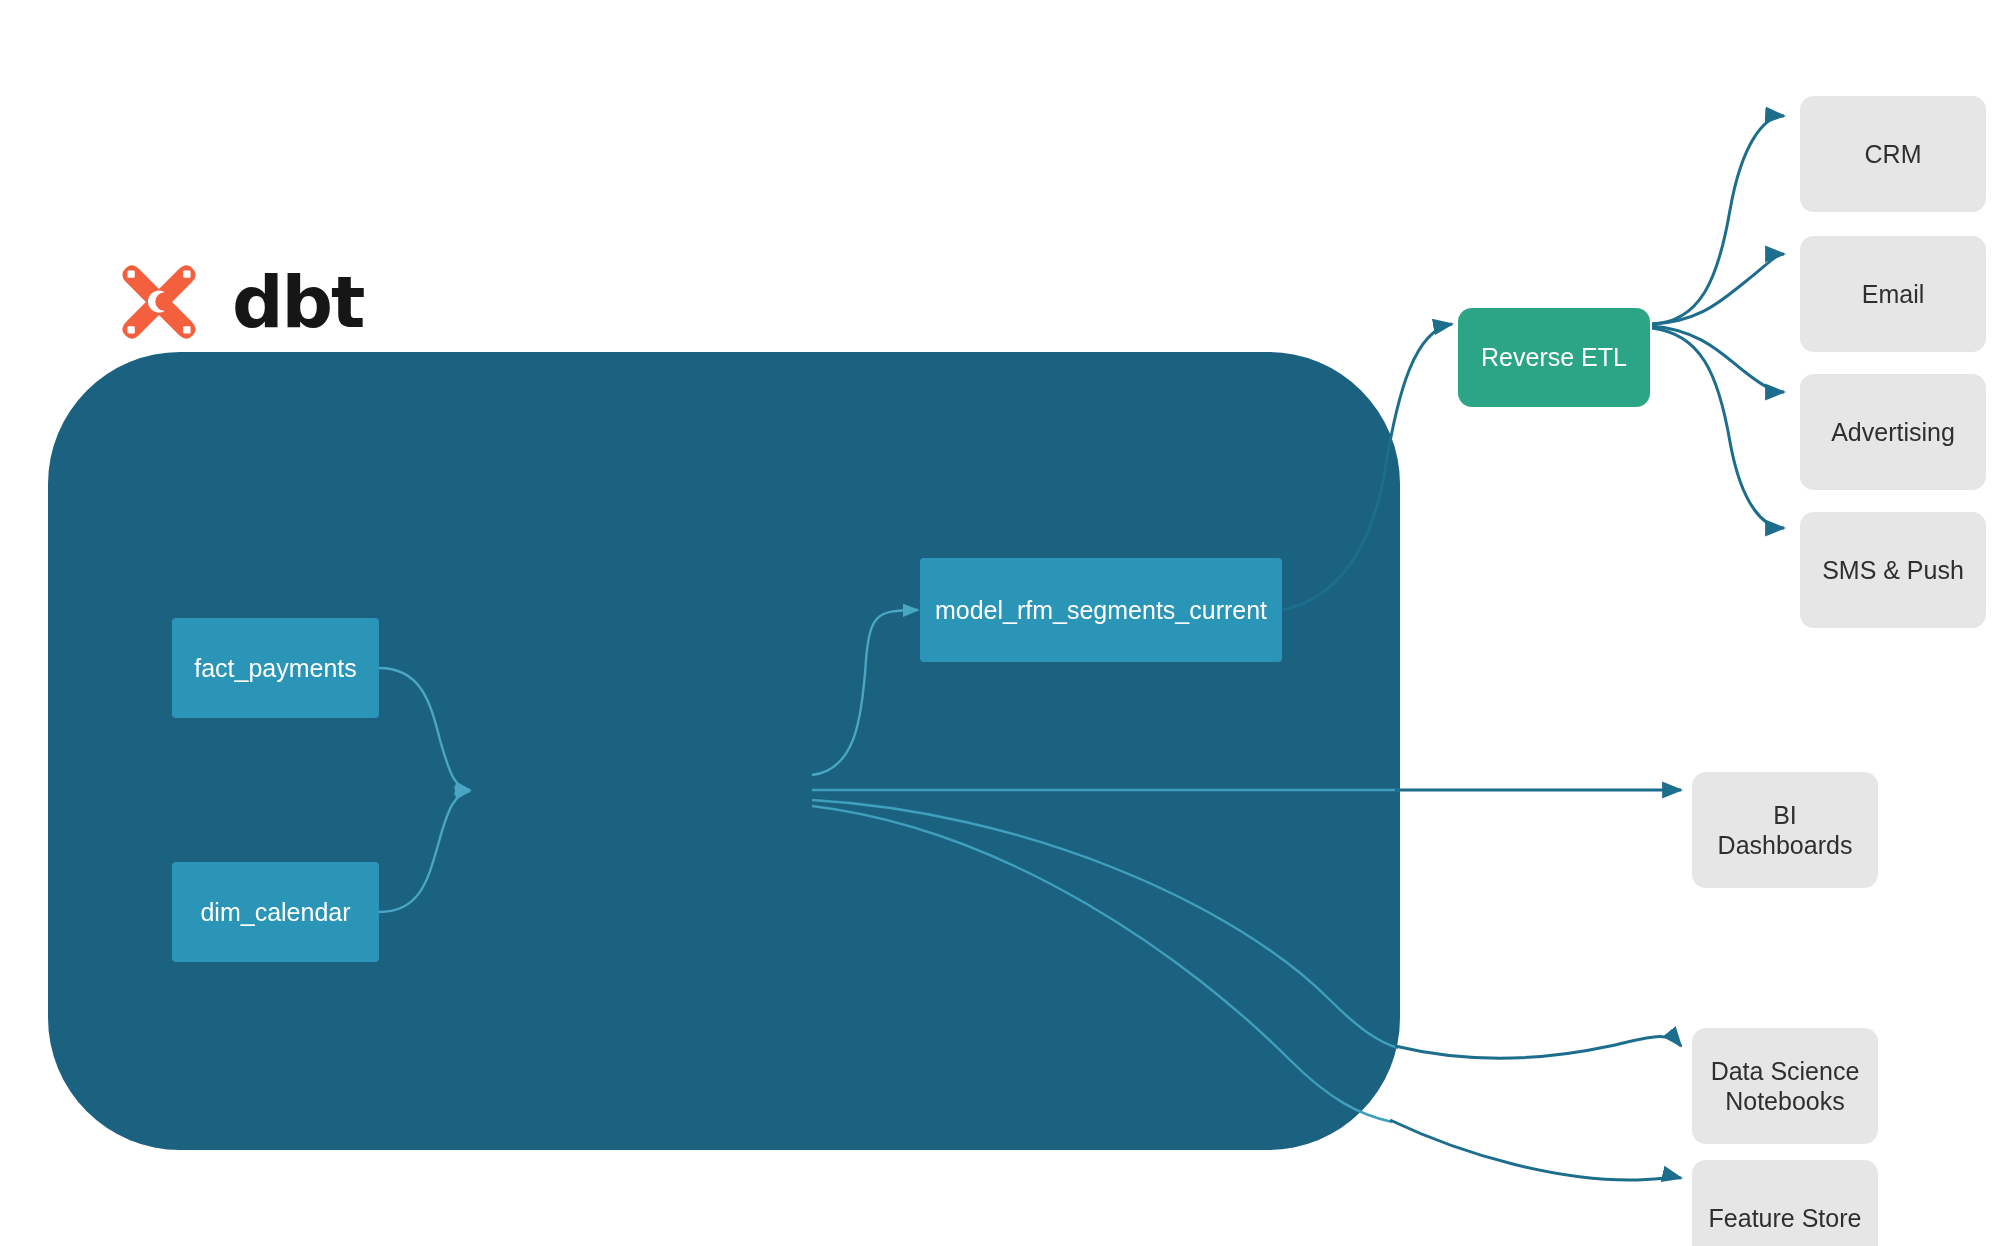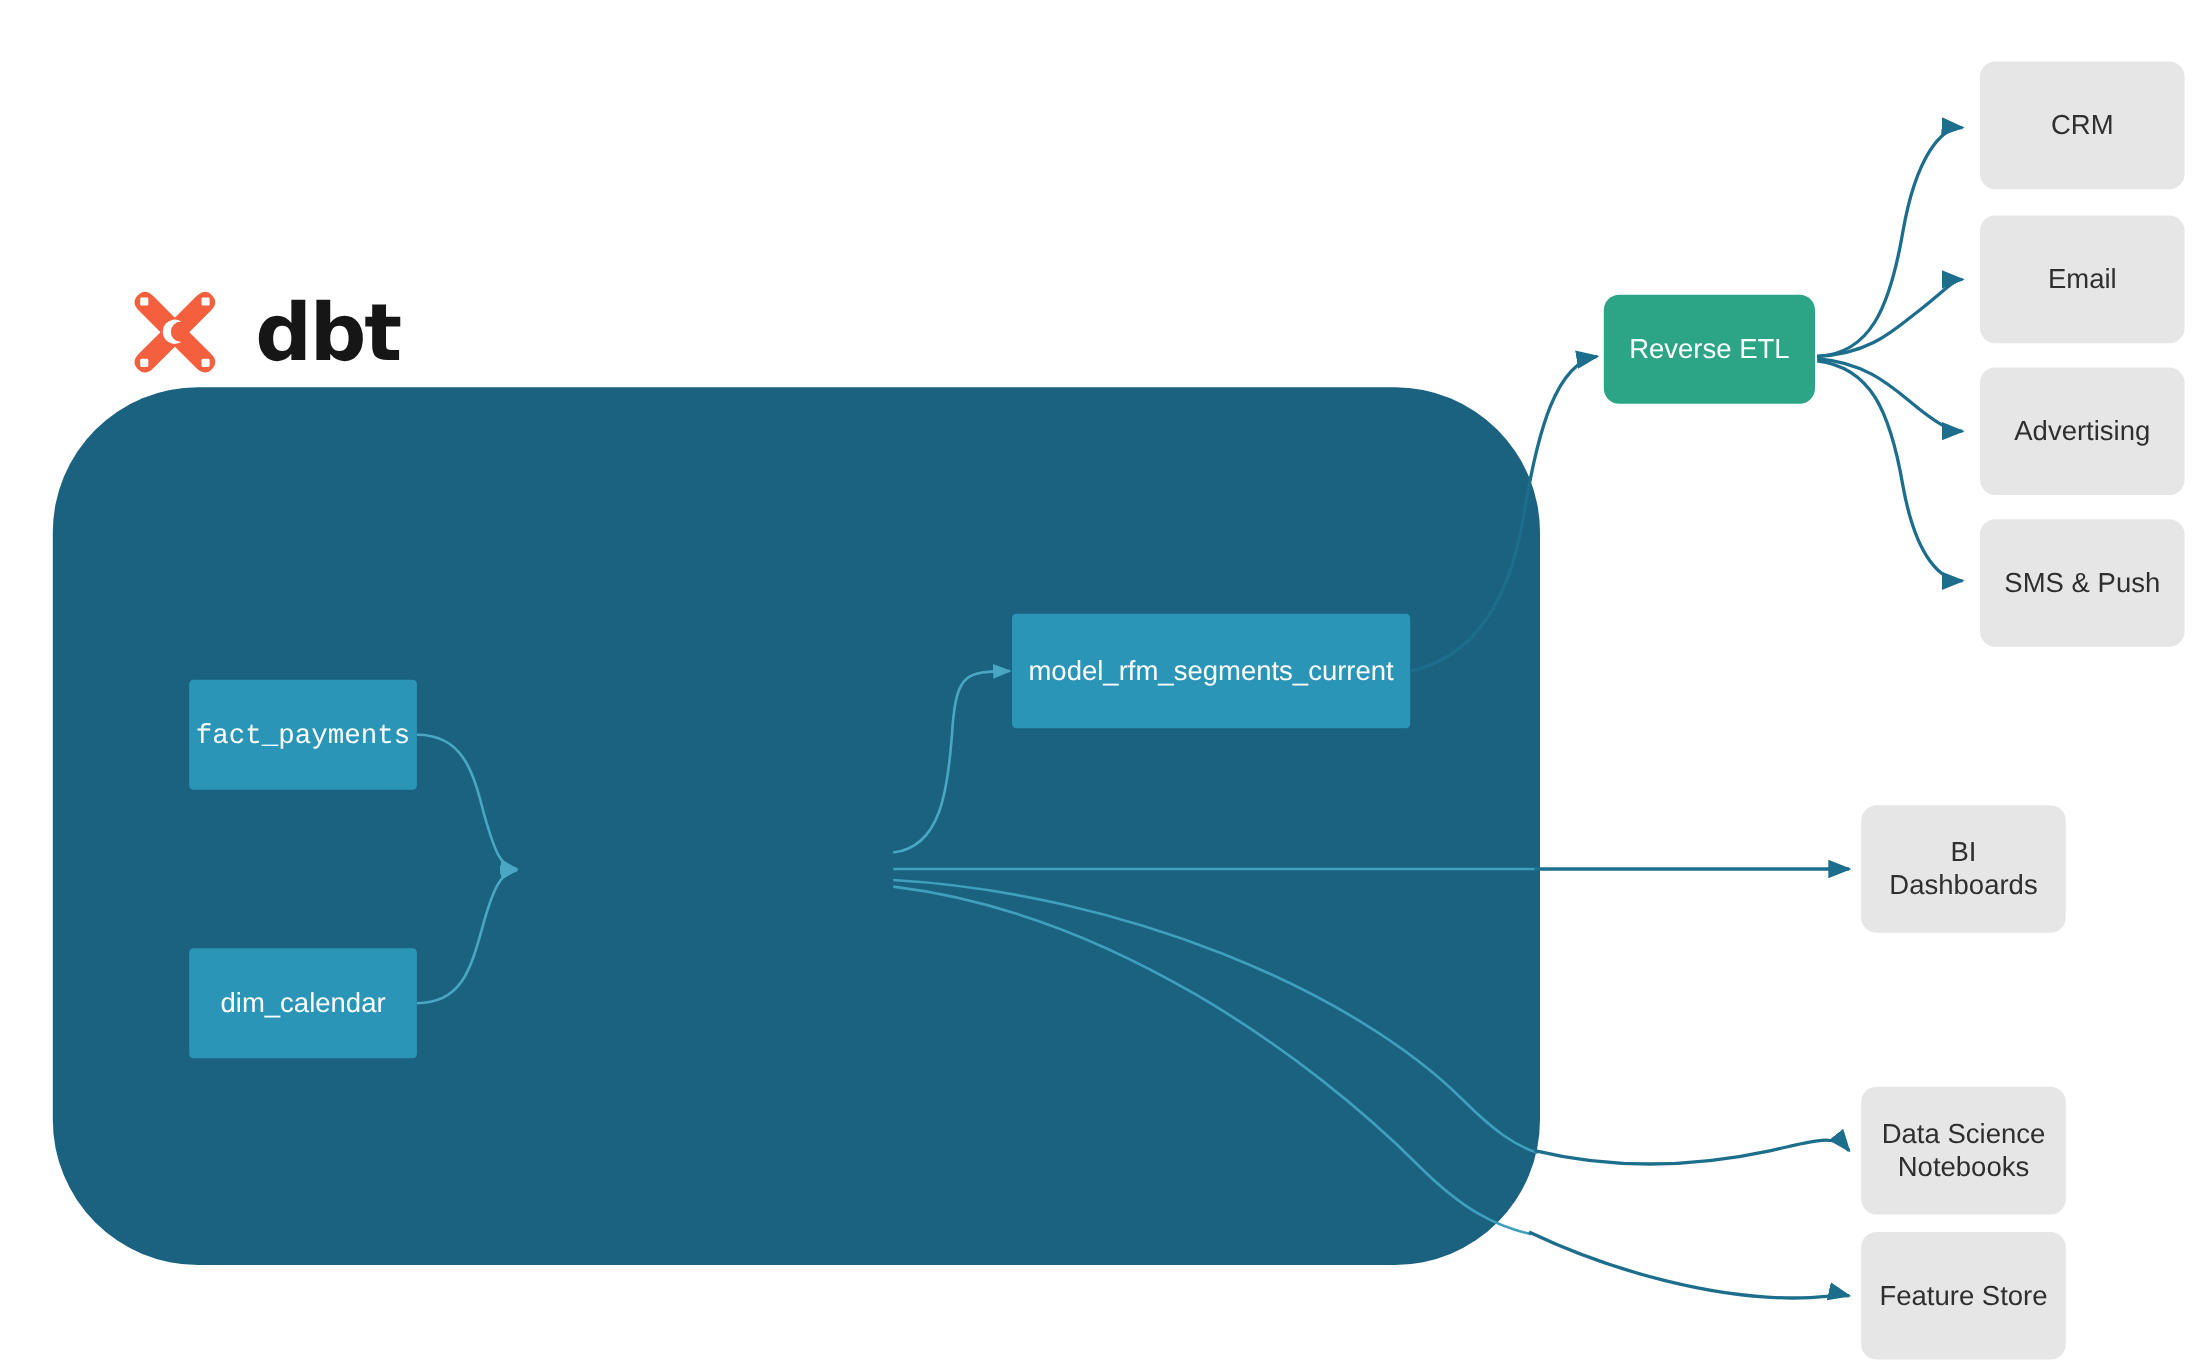--- a/index.html
+++ b/index.html
@@ -93,21 +93,21 @@
     left: 0;
     top: 0;
     width: 2000px;
     height: 1246px;
     overflow: visible;
     pointer-events: none;
   }
   #edges-inner { z-index: 2; }
   #edges-outer { z-index: 4; }
   .node { z-index: 3; }
-  .node-gray, .node-green { z-index: 5; }
+  .node-gray, .node-green { z-index: 5; margin-top: 40px; }
   #dbt-container { z-index: 1; }
   #dbt-logo { z-index: 6; }
 </style>
 </head>
 <body>
 
 <div id="stage">
 
   <div id="dbt-container"></div>
 
@@ -154,21 +154,21 @@
       <path d="M 1395 1046 C 1470 1064 1545 1060 1610 1046 C 1650 1037 1668 1030 1681 1046"></path>
       <path d="M 1390 1120 C 1470 1158 1560 1180 1630 1180 C 1660 1180 1672 1176 1681 1178"></path>
 
       <path d="M 1652 324 C 1700 322 1718 280 1730 210 C 1742 142 1765 115 1784 116"></path>
       <path d="M 1652 324 C 1700 322 1722 300 1745 282 C 1768 264 1776 254 1784 254"></path>
       <path d="M 1652 326 C 1700 330 1722 354 1745 372 C 1768 390 1776 392 1784 392"></path>
       <path d="M 1652 328 C 1700 334 1718 372 1730 442 C 1742 508 1765 528 1784 528"></path>
     </g>
   </svg>
 
-  <div class="node node-model" style="left:172px; top:618px; width:207px; height:100px;font-family:Liberation Mono, monospace;">
+  <div class="node node-model" style="left:172px; top:618px; width:207px; height:100px;">
     <span>fact_payments</span>
   </div>
 
   <div class="node node-model" style="left:172px; top:862px; width:207px; height:100px;">
     <span>dim_calendar</span>
   </div>
 
 
   <div class="node node-model" style="left:920px; top:558px; width:362px; height:104px;">
     <span>model_rfm_segments_current</span>

